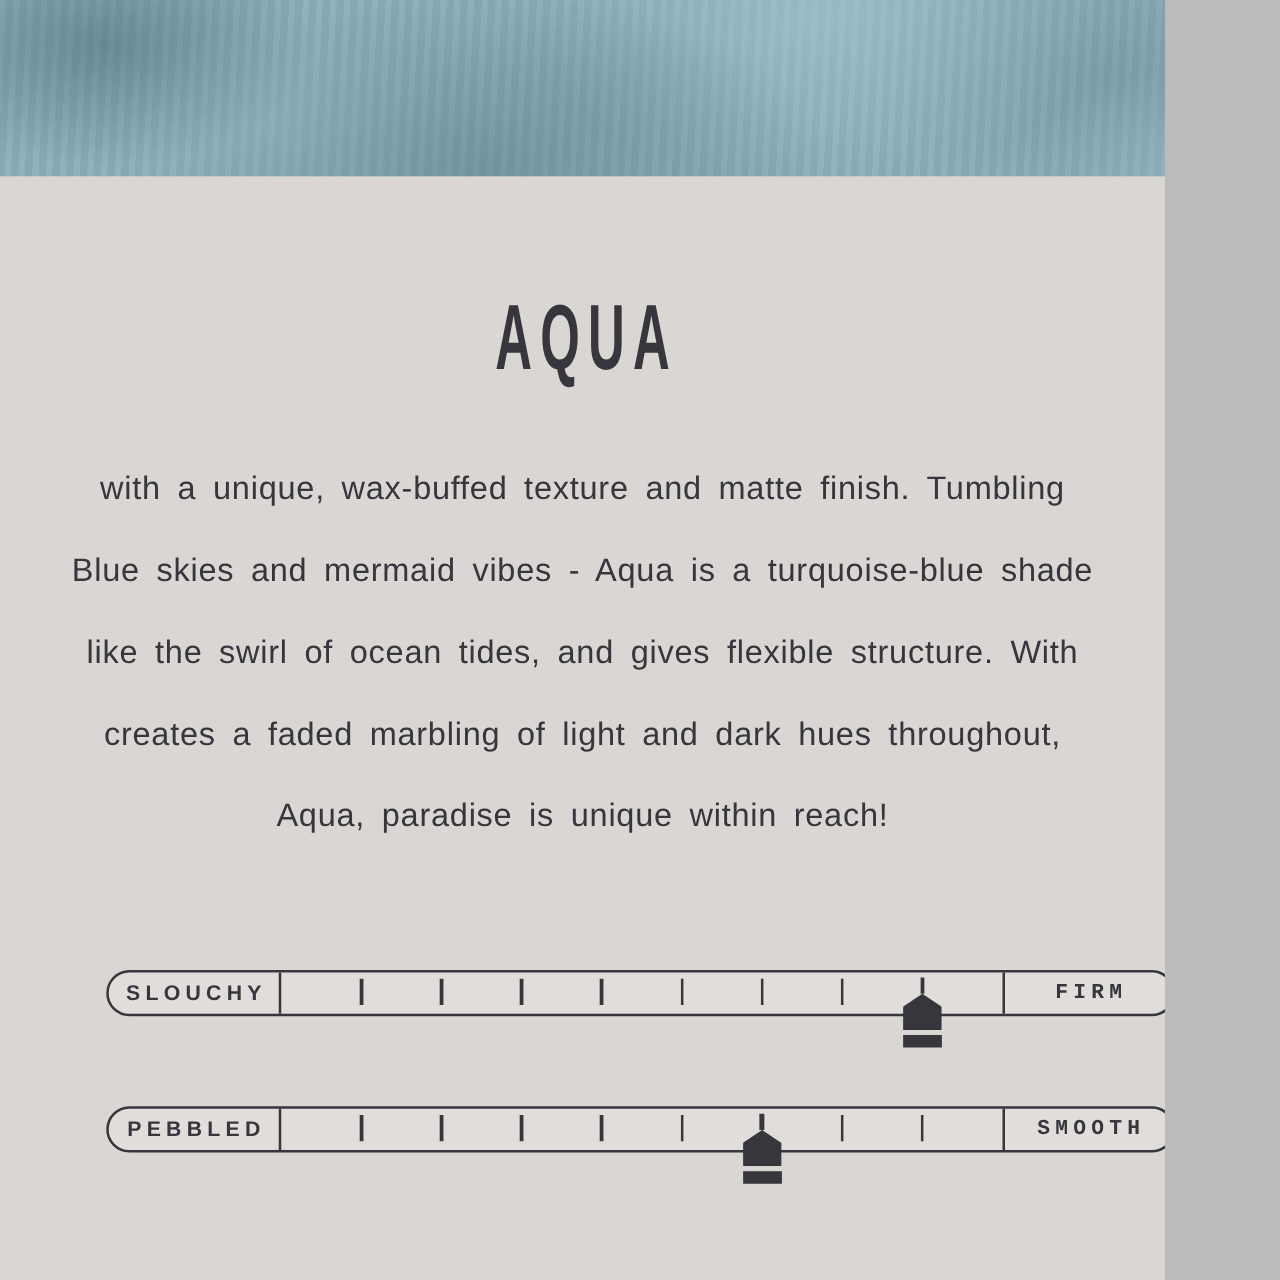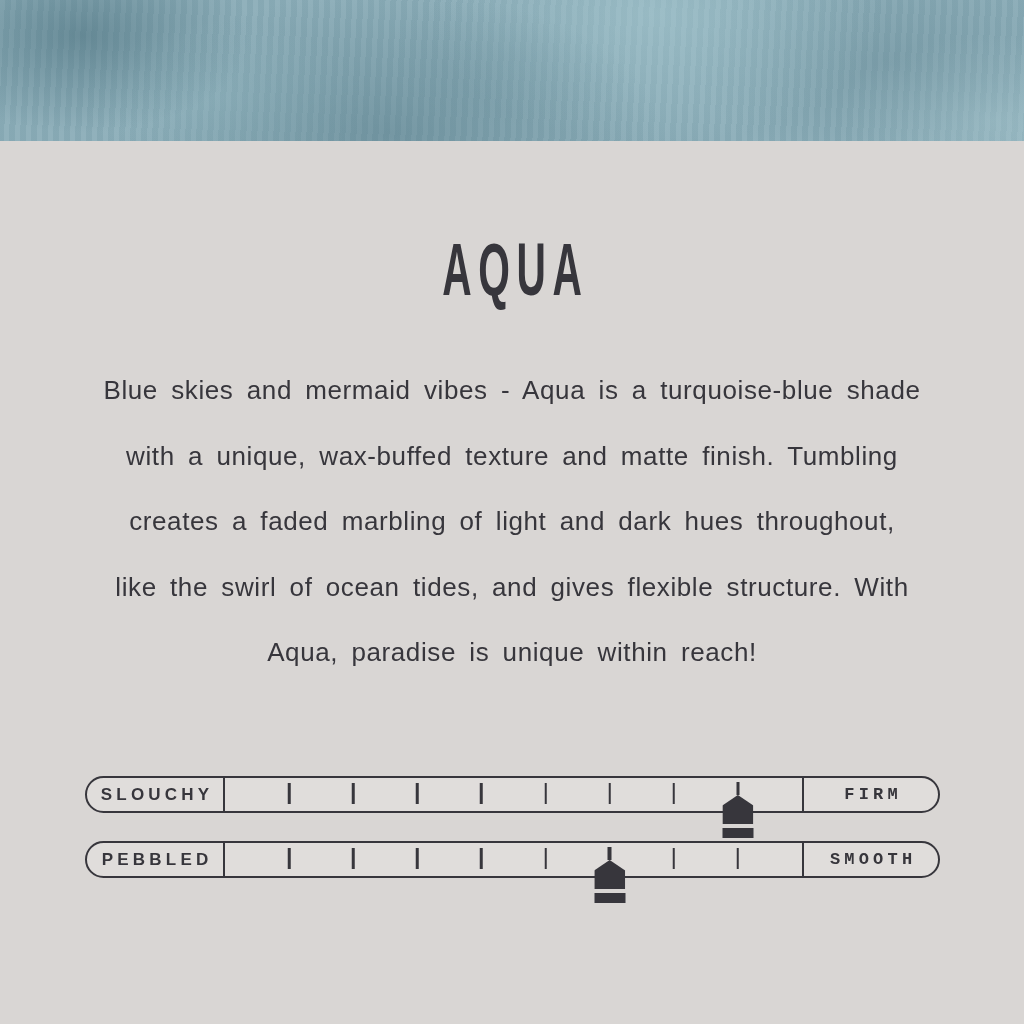--- a/index.html
+++ b/index.html
@@ -1,18 +1,18 @@
 <!DOCTYPE html>
 <html style="--page-bg: #d9d6d4; --ink: #37363c; --pill-bg: #e0dddb; --banner-base: #8badb8;"><head>
 <meta charset="utf-8">
 <style>
   html,body{margin:0;padding:0;}
   body{font-family:"Liberation Sans", sans-serif; background:#bbb;}
   .stage{
-    position:relative; width:1024px; height:1024px; overflow:hidden;
+    position:relative; width:932px; height:1024px; overflow:hidden;
     background:var(--page-bg,#d9d6d4);
   }
   
   .banner{
     position:absolute; top:0; left:0; width:1024px; height:141px;
     background-color:var(--banner-base,#8badb8);
     background-image:
       radial-gradient(ellipse 260px 150px at 8% 25%,  rgba(58,96,110,.45),  transparent 65%),
       radial-gradient(ellipse 420px 220px at 38% 95%, rgba(73,110,124,.38), transparent 65%),
       radial-gradient(ellipse 350px 200px at 64% 10%, rgba(169,203,211,.50),transparent 65%),
@@ -35,21 +35,21 @@
   .desc{ position:absolute; top:358px; left:0; width:100%; }
   .desc .line{
     white-space:nowrap; text-align:center;
     line-height:65.5px; font-size:26px;
     letter-spacing:0.6px; word-spacing:5.5px;
     color:var(--ink,#37363c);
   }
   
   .scales{ position:absolute; left:85px; top:776px; width:855px; }
   .scale{
-    box-sizing:border-box; width:855px; height:37px; margin-bottom:28px;
+    box-sizing:border-box; width:855px; height:37px; margin-bottom:72px;
     border:2.5px solid var(--ink,#37363c); border-radius:19px;
     background:var(--pill-bg,#e0dddb);
     display:flex;
   }
   .cap{ box-sizing:border-box; display:flex; align-items:center; justify-content:center; flex:none; }
   .cap.left { width:138px; border-right:2.5px solid var(--ink,#37363c); }
   .cap.right{ width:136px; border-left:2.5px  solid var(--ink,#37363c);font-family:Liberation Mono, monospace; }
   .cap span{
     font-size:17px; font-weight:700; letter-spacing:4.2px; padding-left:4.2px;
     color:var(--ink,#37363c); white-space:nowrap;
@@ -67,24 +67,24 @@
   }
   .marker .mbase{ display:block; width:31px; height:10px; background:var(--ink,#37363c); margin-top:4px; }
 </style>
 </head>
 <body>
 
 <div class="stage">
   <div class="banner"></div>
   <h1 class="title">AQUA</h1>
   <div class="desc">
+      <div class="line">with a unique, wax-buffed texture and matte finish. Tumbling</div>
       <div class="line">Blue skies and mermaid vibes - Aqua is a turquoise-blue shade</div>
-      <div class="line">with a unique, wax-buffed texture and matte finish. Tumbling</div>
+      <div class="line">like the swirl of ocean tides, and gives flexible structure. With</div>
       <div class="line">creates a faded marbling of light and dark hues throughout,</div>
-      <div class="line">like the swirl of ocean tides, and gives flexible structure. With</div>
       <div class="line">Aqua, paradise is unique within reach!</div>
     </div>
   <div class="scales">
       <div class="scale">
         <div class="cap left">
           <span>SLOUCHY</span>
         </div>
         <div class="track">
           <i class="tick" style="left: 11.1111%;"></i>
           <i class="tick" style="left: 22.2222%;"></i>

